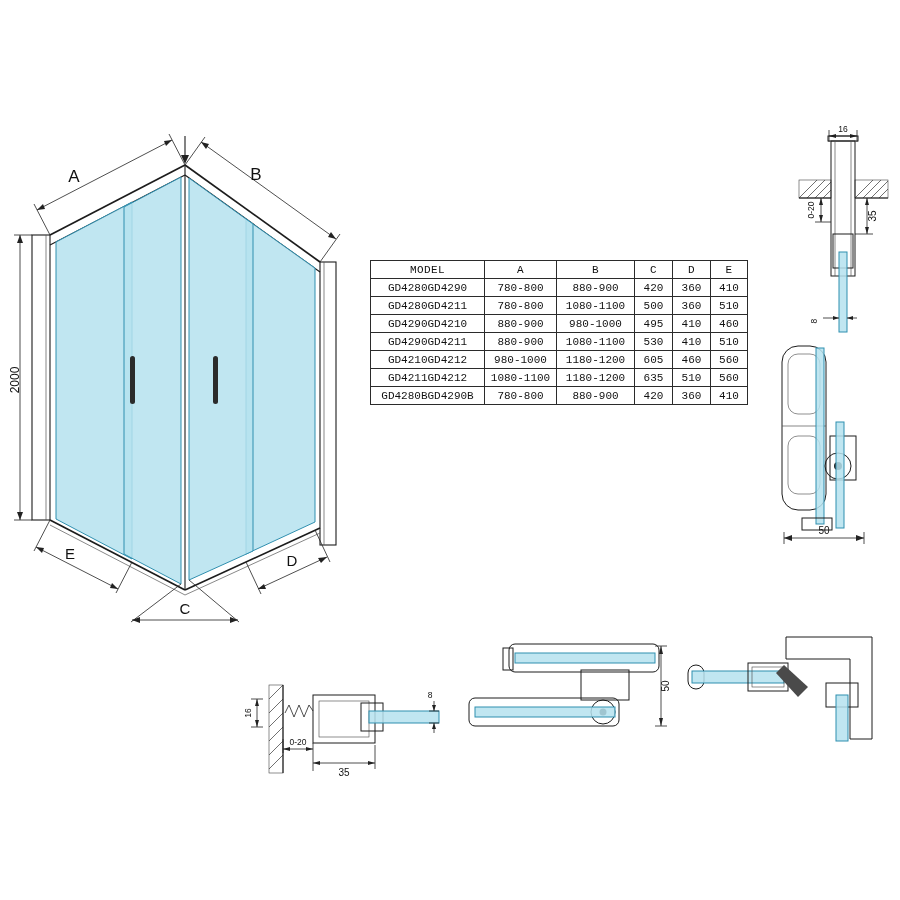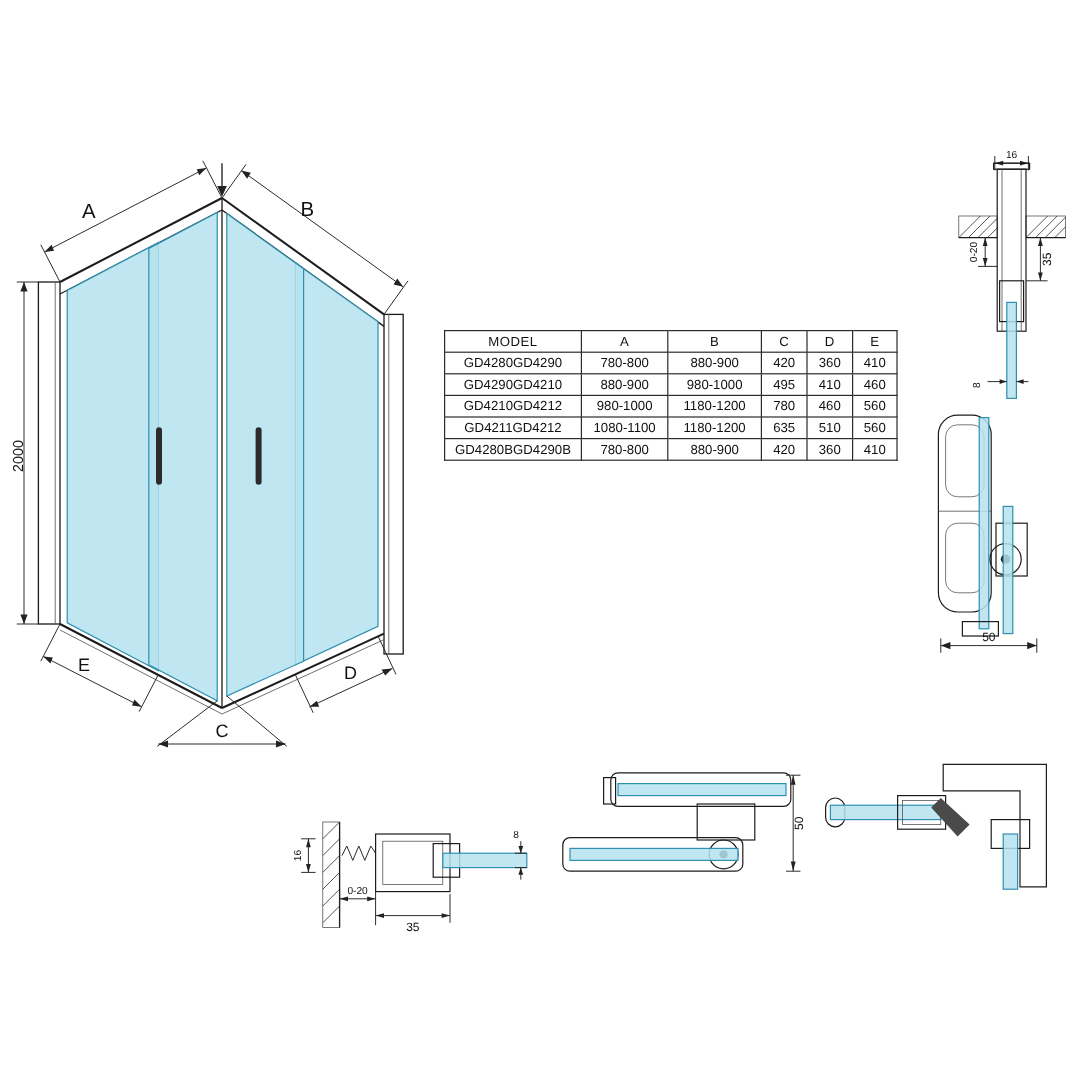--- a/index.html
+++ b/index.html
@@ -15,22 +15,22 @@
   .arr    { fill:#222; stroke:none; }
   .glass  { fill:var(--glass,#b5e2ef); stroke:var(--glass_stroke,#2f8faf); stroke-width:1; fill-opacity:.85; }
   .handle { fill:#2b2b2b; stroke:none; }
   .outline2 { stroke:#1c1c1c; stroke-width:1; fill:none; }
   .outthin  { stroke:#444; stroke-width:.6; fill:none; }
   .hatch  { stroke:#333; stroke-width:.7; fill:none; }
   .dark   { fill:#4a4a4a; stroke:none; }
   text { fill:#111; font-family:"Liberation Sans", sans-serif; }
   .dimL { font-size:17px; } .dimM { font-size:15px; }
   .num  { font-size:12px; } .dimS { font-size:10px; } .dimXS { font-size:8.5px; }
-  table.dims { position:absolute; left:370px; top:275px; border-collapse:collapse;
-               font-size:11px; table-layout:fixed; }
+  table.dims { position:absolute; left:370px; top:260px; border-collapse:collapse;
+               font-size:11px; table-layout:fixed;font-family:Liberation Mono, monospace; }
   table.dims th, table.dims td { border:1px solid #2b2b2b; text-align:center;
                padding:0 2px; height:18px; line-height:16px; font-weight:normal;
                white-space:nowrap; overflow:hidden; }
   table.dims th { letter-spacing:.4px; }
 </style>
 </head>
 <body>
 
 <div class="page">
 
@@ -151,39 +151,55 @@
         <tr>
           <td>GD4280GD4290</td>
           <td>780-800</td>
           <td>880-900</td>
           <td>420</td>
           <td>360</td>
           <td>410</td>
         </tr>
 
 
+        <tr>
+          <td>GD4280GD4211</td>
+          <td>780-800</td>
+          <td>1080-1100</td>
+          <td>500</td>
+          <td>360</td>
+          <td>510</td>
+        </tr>
 
 
         <tr>
           <td>GD4290GD4210</td>
           <td>880-900</td>
           <td>980-1000</td>
           <td>495</td>
           <td>410</td>
           <td>460</td>
         </tr>
 
+        <tr>
+          <td>GD4290GD4211</td>
+          <td>880-900</td>
+          <td>1080-1100</td>
+          <td>530</td>
+          <td>410</td>
+          <td>510</td>
+        </tr>
 
 
 
         <tr>
           <td>GD4210GD4212</td>
           <td>980-1000</td>
           <td>1180-1200</td>
-          <td>780</td>
+          <td>605</td>
           <td>460</td>
           <td>560</td>
         </tr>
 
         <tr>
           <td>GD4211GD4212</td>
           <td>1080-1100</td>
           <td>1180-1200</td>
           <td>635</td>
           <td>510</td>

